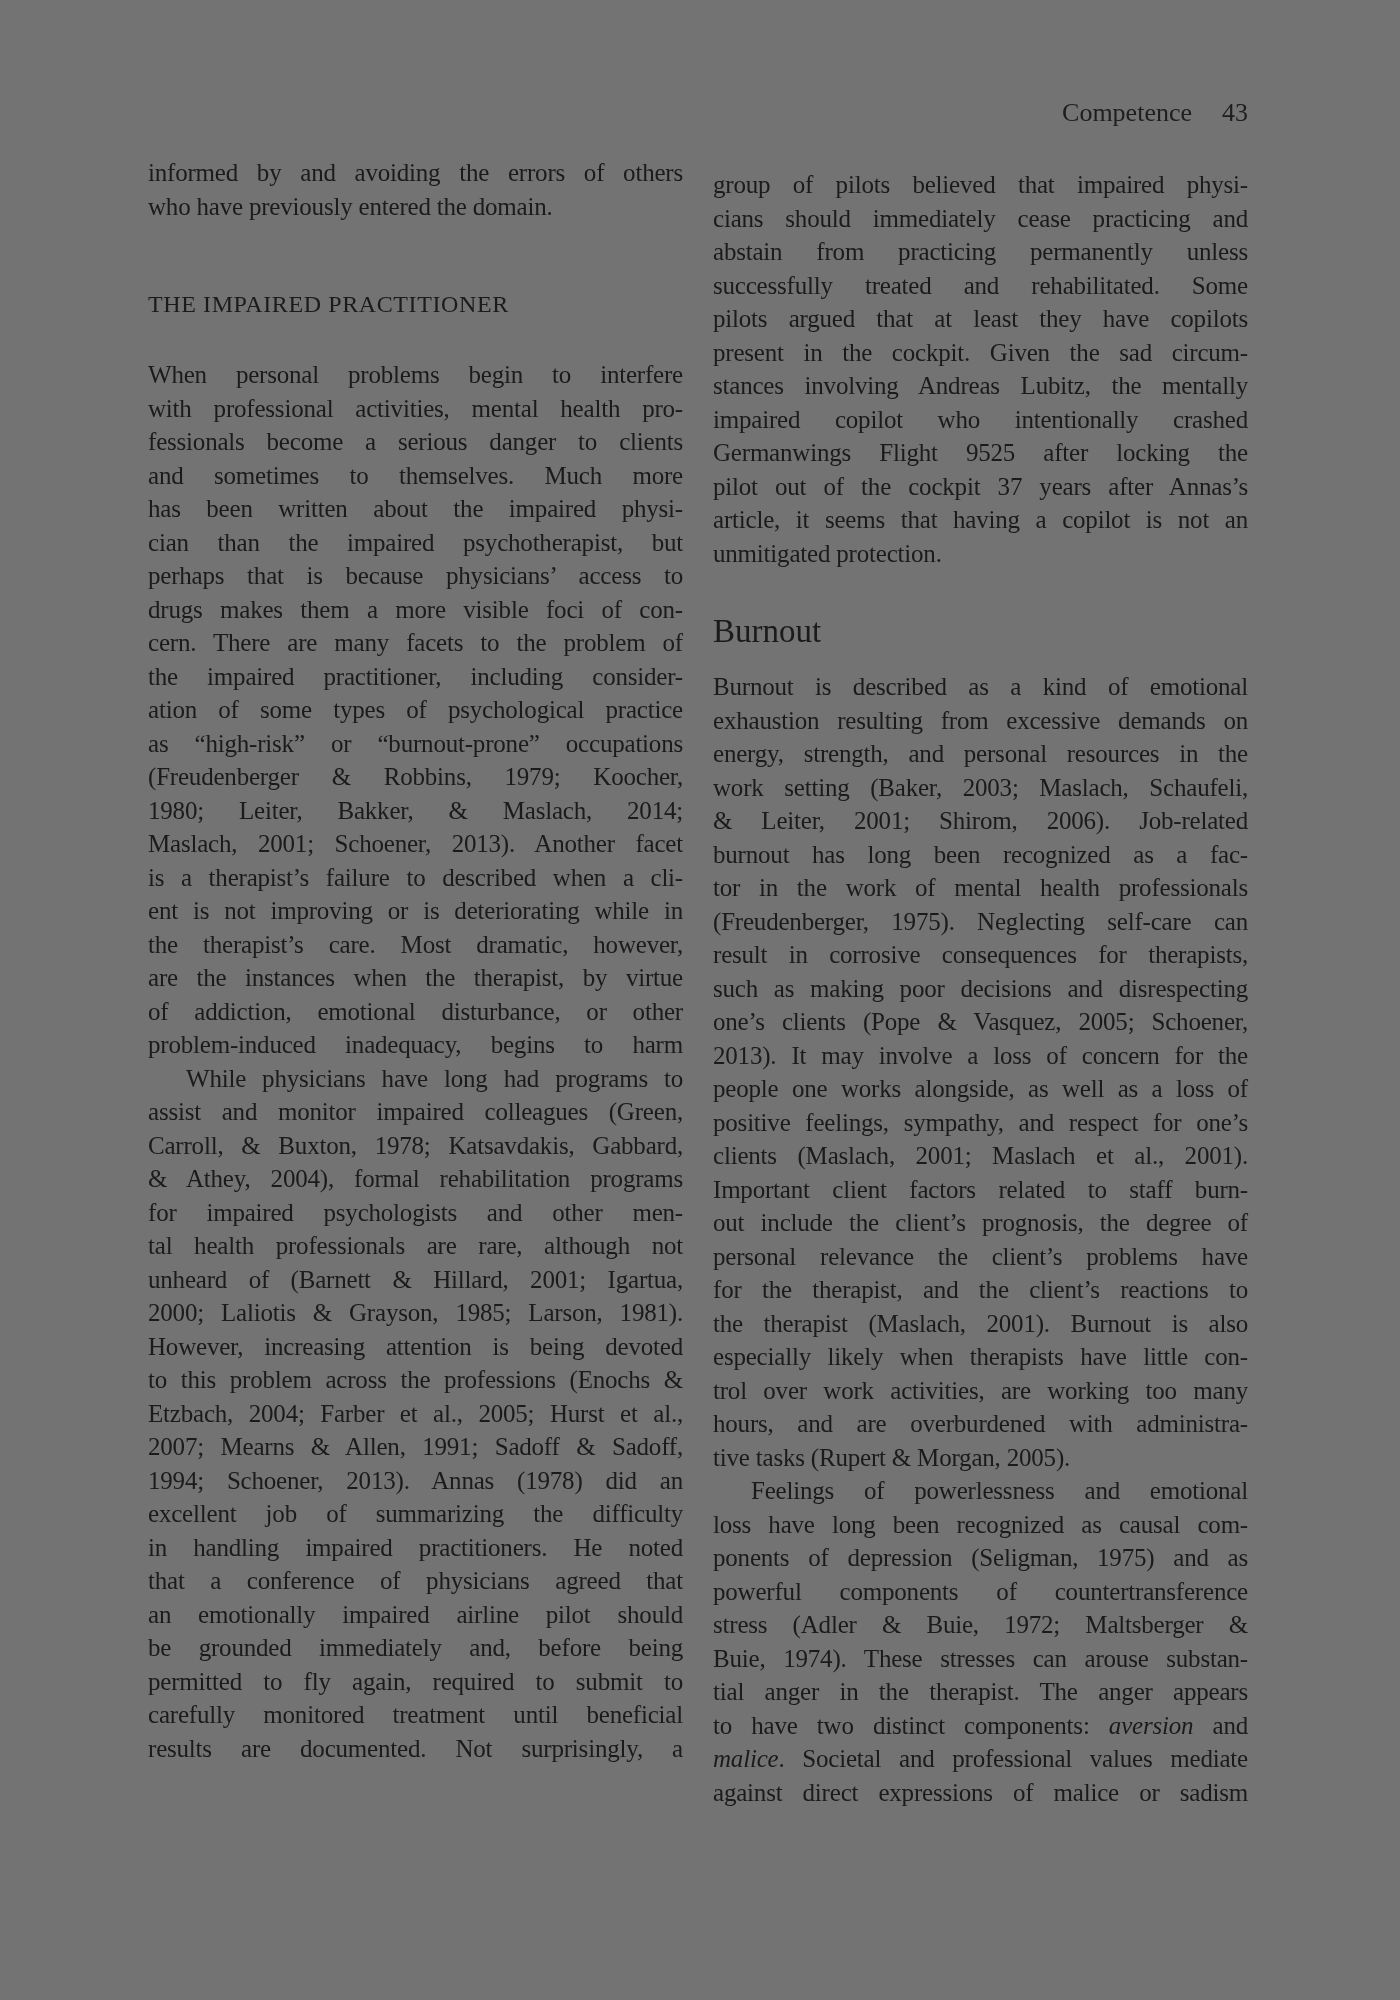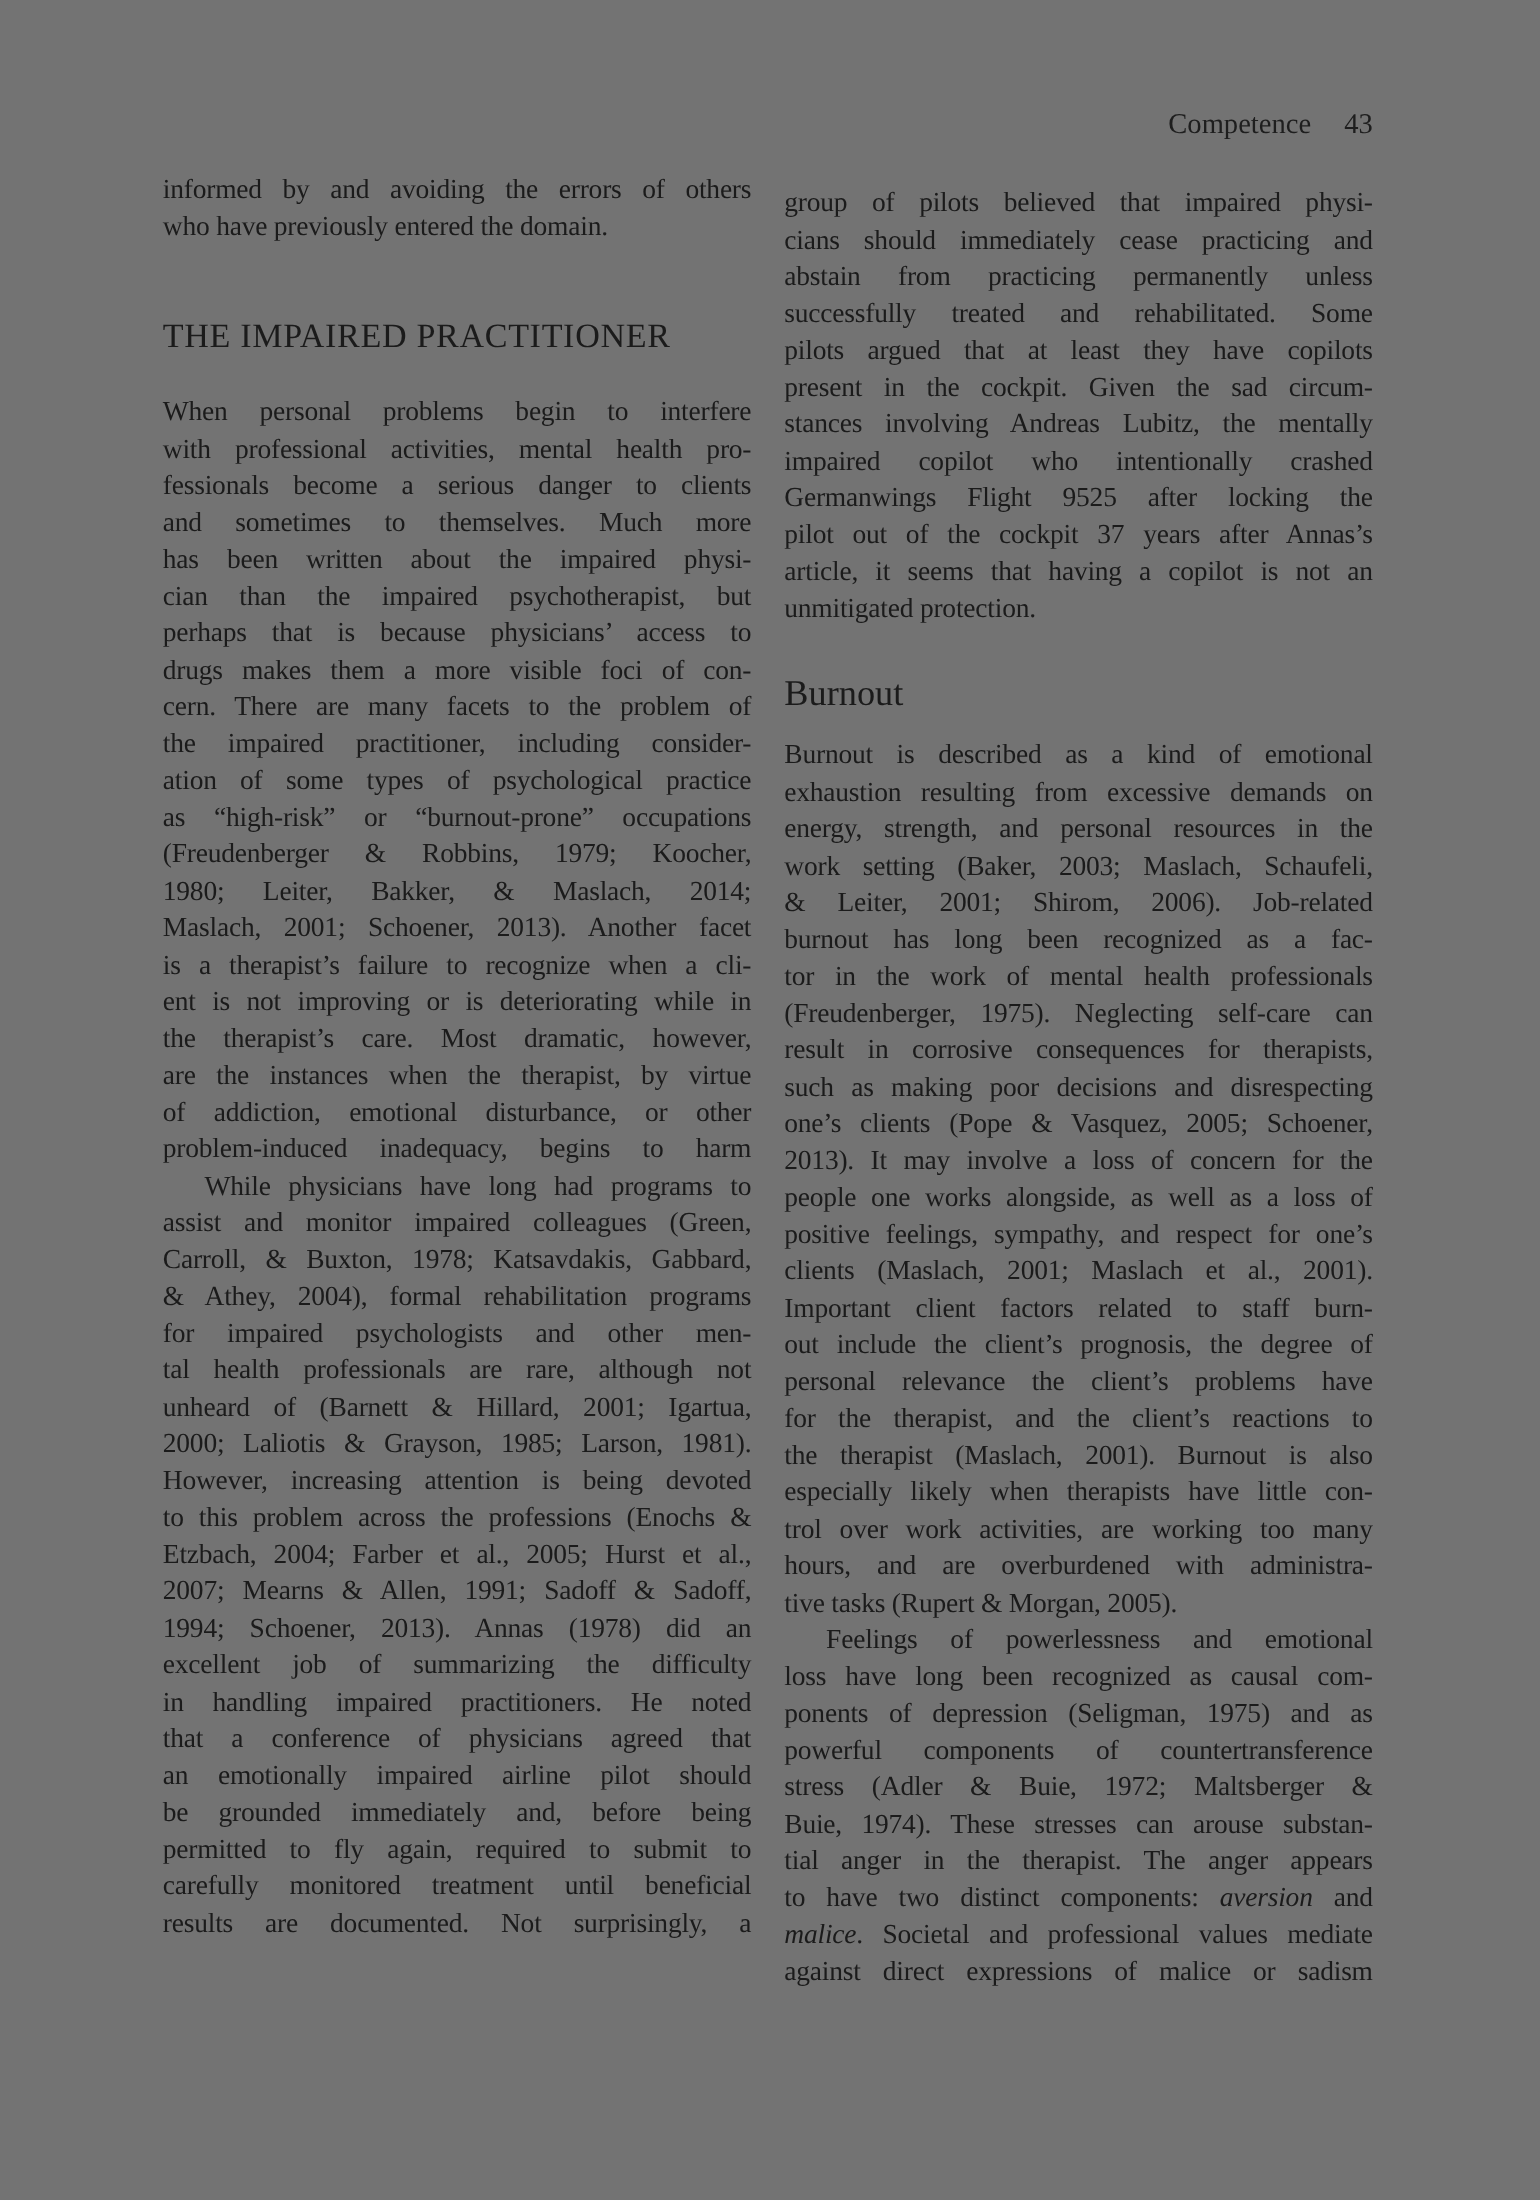--- a/index.html
+++ b/index.html
@@ -42,21 +42,21 @@
 
   .block { margin: 0; }
 
   
   .column.left  .block:nth-child(2) { margin-top: 65px; }   
   .column.left  .block:nth-child(3) { margin-top: 36.5px; } 
   .column.right .block:nth-child(2) { margin-top: 45px; }   
   .column.right .block:nth-child(3) { margin-top: 21.5px; } 
 
   .heading {
-    font-size: 31px;
+    font-size: 24px;
     letter-spacing: 0.6px;
     line-height: 33.5px;
     white-space: nowrap;
   }
   .subheading {
     font-size: 33px;
     letter-spacing: 0px;
     line-height: 33.5px;
     white-space: nowrap;
   }
@@ -96,21 +96,21 @@
         <div class="tl">cian than the impaired psychotherapist, but</div>
         <div class="tl">perhaps that is because physicians’ access to</div>
         <div class="tl">drugs makes them a more visible foci of con-</div>
         <div class="tl">cern. There are many facets to the problem of</div>
         <div class="tl">the impaired practitioner, including consider-</div>
         <div class="tl">ation of some types of psychological practice</div>
         <div class="tl">as “high-risk” or “burnout-prone” occupations</div>
         <div class="tl">(Freudenberger &amp; Robbins, 1979; Koocher,</div>
         <div class="tl">1980; Leiter, Bakker, &amp; Maslach, 2014;</div>
         <div class="tl">Maslach, 2001; Schoener, 2013). Another facet</div>
-        <div class="tl">is a therapist’s failure to recognize when a cli-</div>
+        <div class="tl">is a therapist’s failure to described when a cli-</div>
         <div class="tl">ent is not improving or is deteriorating while in</div>
         <div class="tl">the therapist’s care. Most dramatic, however,</div>
         <div class="tl">are the instances when the therapist, by virtue</div>
         <div class="tl">of addiction, emotional disturbance, or other</div>
         <div class="tl">problem-induced inadequacy, begins to harm</div>
       </div>
       <div class="block paragraph">
         <div class="tl tl-indent">While physicians have long had programs to</div>
         <div class="tl">assist and monitor impaired colleagues (Green,</div>
         <div class="tl">Carroll, &amp; Buxton, 1978; Katsavdakis, Gabbard,</div>

